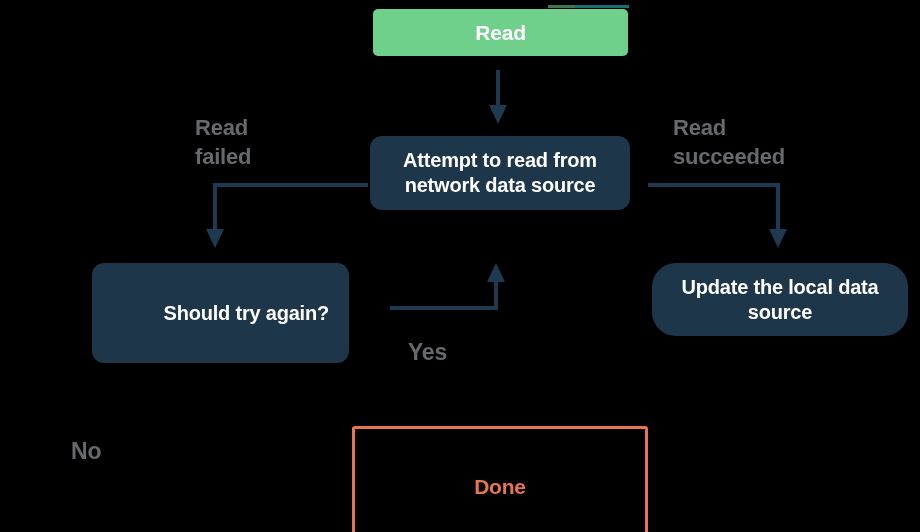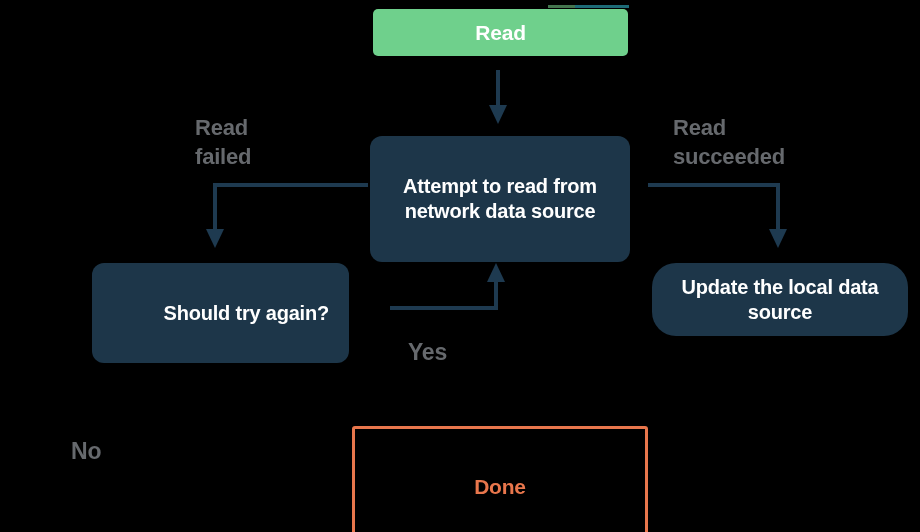--- a/index.html
+++ b/index.html
@@ -25,21 +25,21 @@
     font-size:20px;line-height:25px;
     padding:0 20px;
   }
   #start-node{
     left:373px;top:9px;width:255px;height:47px;
     background:var(--start-fill,#6fd08c);
     color:var(--node-text,#fff);
     border-radius:5px;
     font-size:21px;
   }
-  #attempt-node{left:370px;top:136px;width:260px;height:126px;justify-content:flex-end;}
+  #attempt-node{left:370px;top:136px;width:260px;height:74px;justify-content:flex-end;}
   #should-try-node{left:92px;top:263px;width:257px;height:100px;justify-content:flex-end;}
   #update-node{left:652px;top:263px;width:256px;height:73px;border-radius:24px;}
   #done-node{
     left:352px;top:426px;width:296px;height:122px;
     background:transparent;
     border:3px solid var(--done-accent,#e8764c);
     color:var(--done-accent,#e8764c);
     border-radius:3px;
     font-size:21px;
   }

